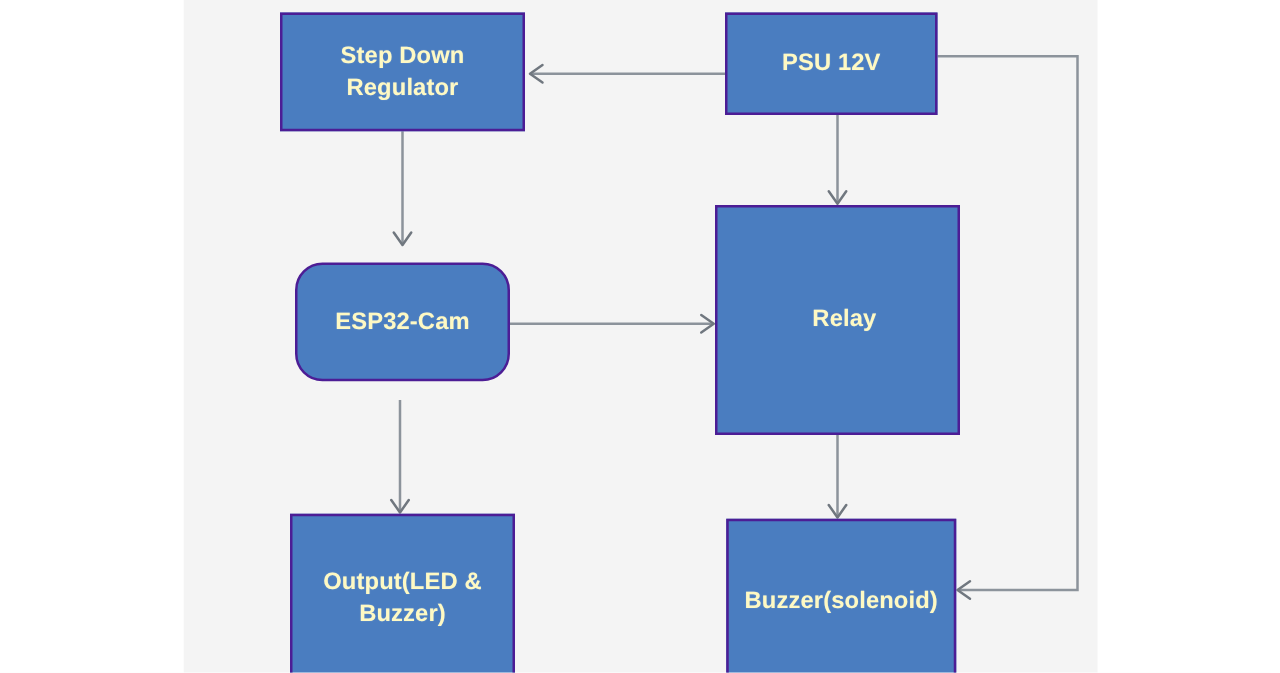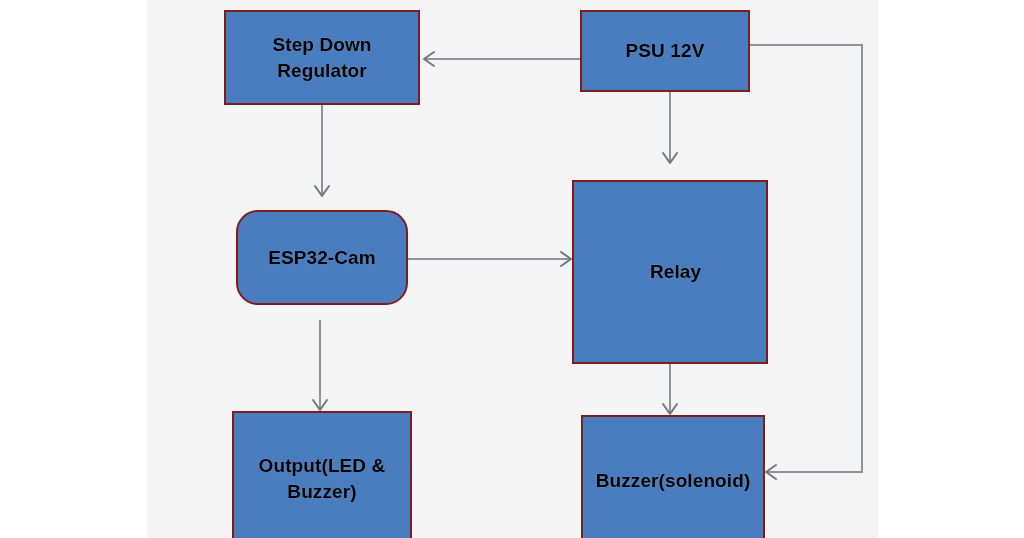--- a/index.html
+++ b/index.html
@@ -26,43 +26,43 @@
     top: 0px;
     width: 731px;
     height: 538px;
     background: #f4f4f4;
     overflow: hidden;
   }
   .node {
     position: absolute;
     box-sizing: border-box;
     background: #4a7dc0;
-    border: 2px solid #7f1d1d;
-    color: #000000;
+    border: 2px solid #4c1d95;
+    color: #fef9c3;
     display: flex;
     align-items: center;
     justify-content: center;
     text-align: center;
     font-weight: bold;
     font-size: 19px;
     line-height: 1.32;
     letter-spacing: 0.1px;
     padding: 2px 6px;
     text-shadow: 0 0 1px rgba(255,255,255,0.35);
   }
   .node-label {
     display: block;
     width: 100%;
     white-space: pre-line;
   }
   
   #node-step-down   { left: 77px;  top: 10px;  width: 196px; height: 95px; }
   #node-psu         { left: 433px; top: 10px;  width: 170px; height: 82px; }
   #node-esp32       { left: 89px;  top: 210px; width: 172px; height: 95px; border-radius: 22px; }
-  #node-relay       { left: 425px; top: 180px; width: 196px; height: 184px; padding-left: 17px; }
+  #node-relay       { left: 425px; top: 164px; width: 196px; height: 184px; padding-left: 17px; }
   #node-out-led     { left: 85px;  top: 411px; width: 180px; height: 135px; }
   #node-out-sol     { left: 434px; top: 415px; width: 184px; height: 131px; }
 
   #wires {
     position: absolute;
     left: 0;
     top: 0;
     width: 731px;
     height: 538px;
     pointer-events: none;

